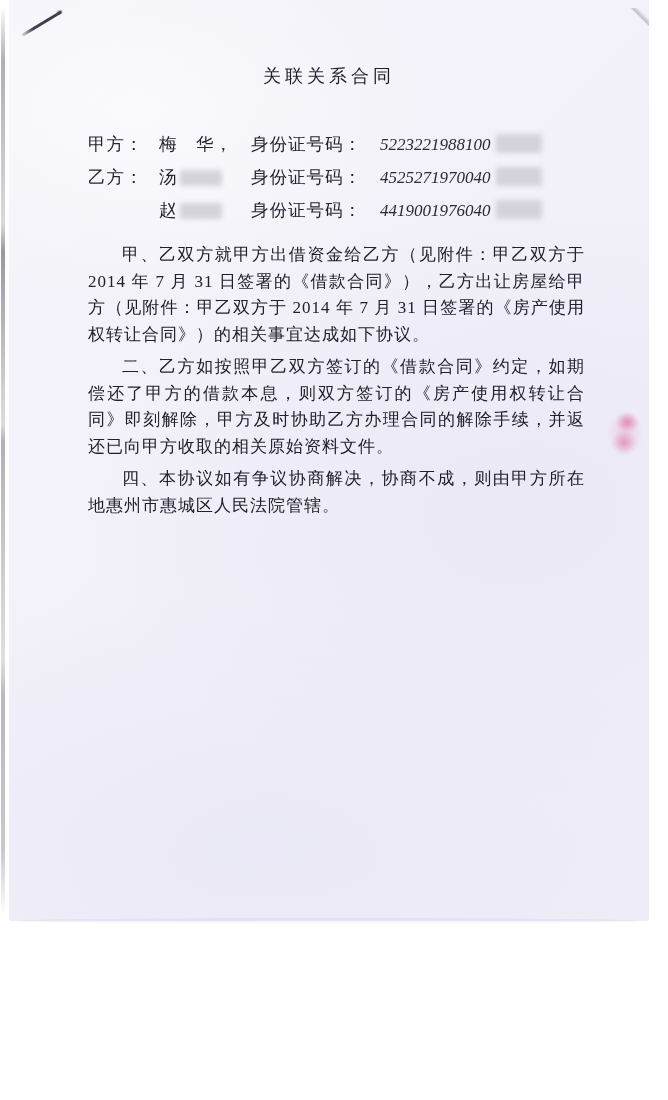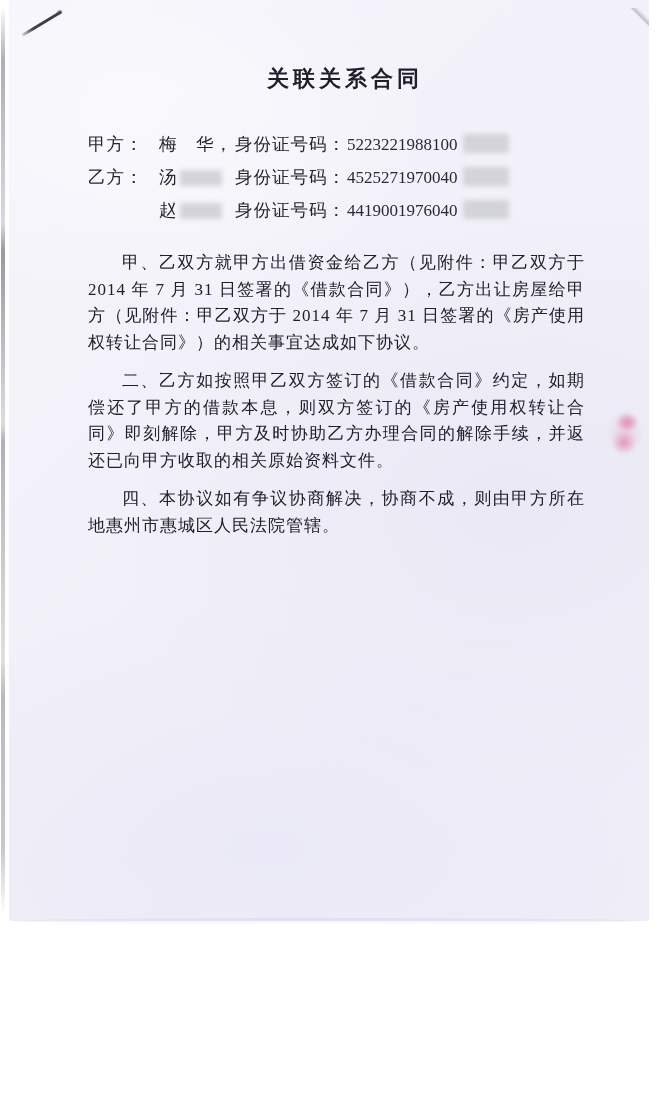--- a/index.html
+++ b/index.html
@@ -59,45 +59,45 @@
     position: absolute; left: 594px; top: 406px; width: 44px; height: 54px;
     background:
       radial-gradient(ellipse 14px 12px at 55% 30%, rgba(219,120,163,0.80), rgba(231,158,191,0.40) 60%, transparent 80%),
       radial-gradient(ellipse 15px 14px at 48% 68%, rgba(214,110,155,0.60), rgba(231,158,191,0.30) 60%, transparent 85%),
       radial-gradient(ellipse 20px 24px at 50% 50%, rgba(236,175,203,0.50), transparent 90%);
     filter: blur(1.5px);
   }
 
   
   .doc-title {
-    position: absolute; left: 16px; top: 64px; width: 100%; margin: 0;
-    text-align: center; font-size: 22px; font-weight: 700;
+    position: absolute; left: 0; top: 64px; width: 100%; margin: 0;
+    text-align: center; font-size: 18px; font-weight: 400;
     letter-spacing: 4px; color: #1e1e2a;
   }
 
   .parties { position: absolute; left: 79px; top: 128px; color: #24242f; font-size: 17.5px; }
   .party-row { height: 33px; line-height: 33px; white-space: nowrap; }
   .party-role  { display: inline-block; width: 63px; letter-spacing: 1px; }
   .party-name  { display: inline-block; width: 76px; letter-spacing: 1px; margin-left: 8px; }
-  .id-label    { letter-spacing: 1px; }
-  .id-number   { margin-left: 1px; font-size: 17px; color: #2a2a36; }
+  .id-label    { letter-spacing: 1px; margin-left: 16px; }
+  .id-number   { margin-left: 18px; font-size: 17px; color: #2a2a36; font-style: italic; }
 
   .redact {
     display: inline-block; background: #d3d3da; border-radius: 2px;
     filter: blur(2.5px); vertical-align: -3px;
   }
   .redact-id   { width: 46px; height: 19px; margin-left: 5px; }
   .redact-name { width: 42px; height: 16px; margin-left: 2px; }
 
   .contract-body {
     position: absolute; left: 79px; top: 238px; width: 497px;
     font-size: 17px; line-height: 26.5px; letter-spacing: 1px;
     text-align: justify; color: #20202c;
   }
-  .contract-body p { margin: 12px 0 6px 0; text-indent: 2em; }
+  .contract-body p { margin: 4px 0 6px 0; text-indent: 2em; }
 </style>
 </head>
 <body>
 
 <div class="canvas">
 
   <div class="left-edge"></div>
 
   <div class="scan-page">
 

